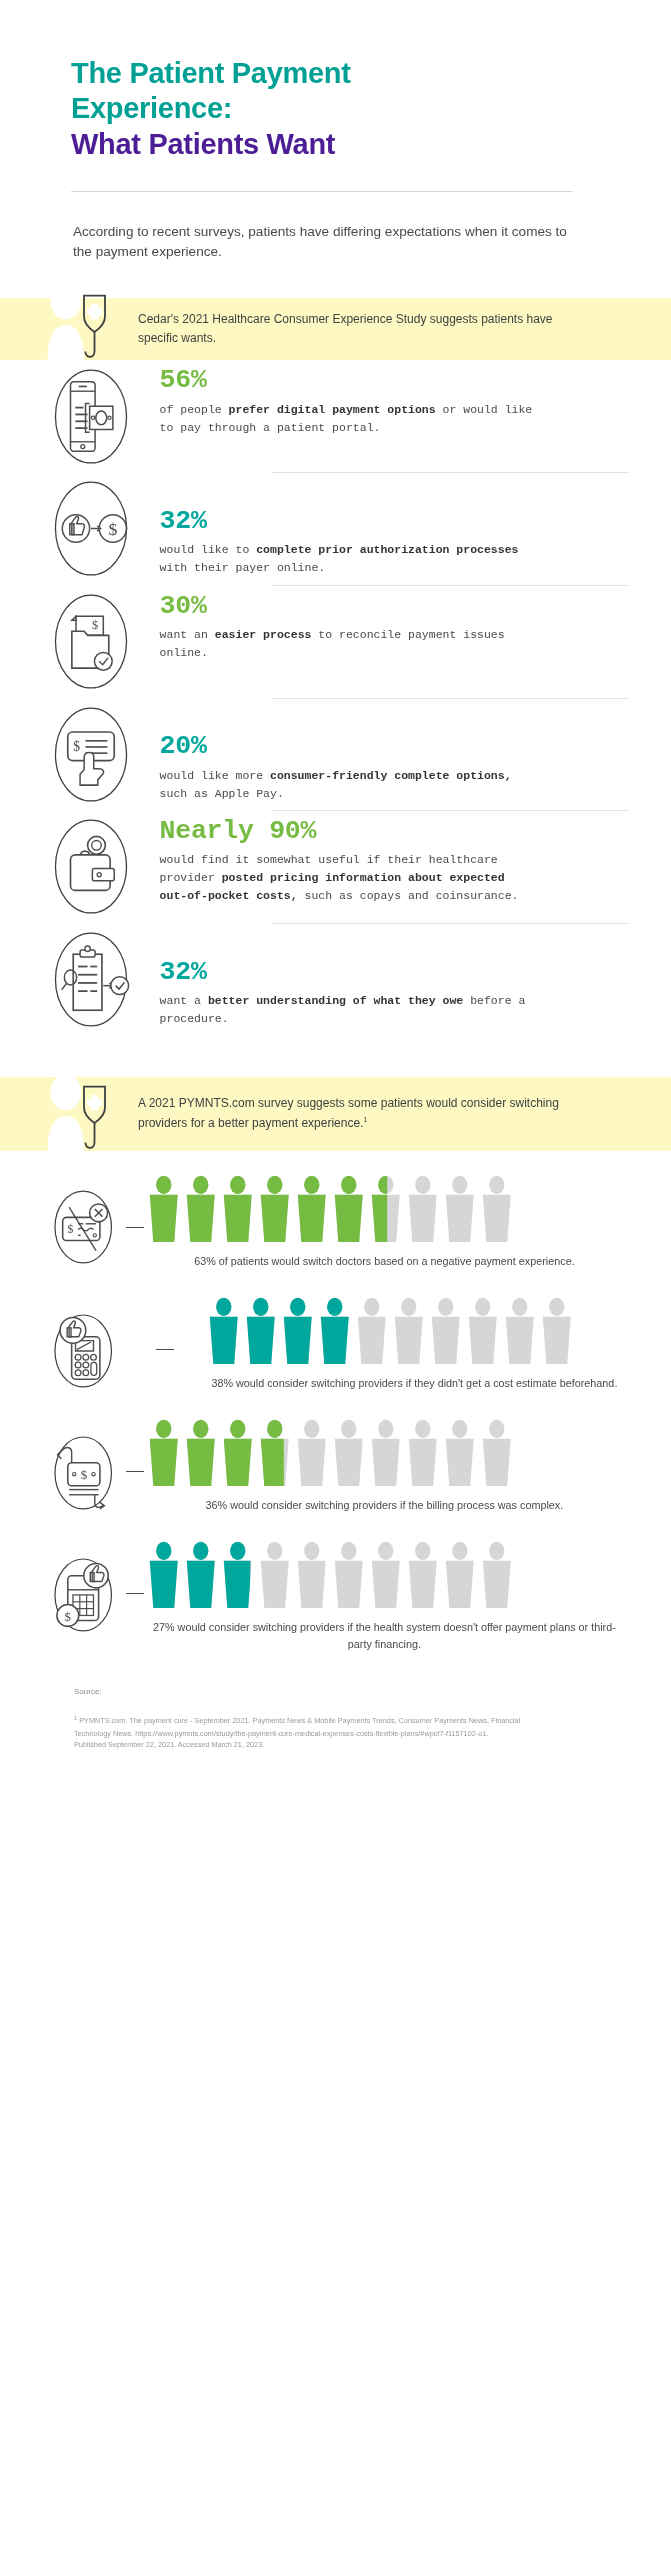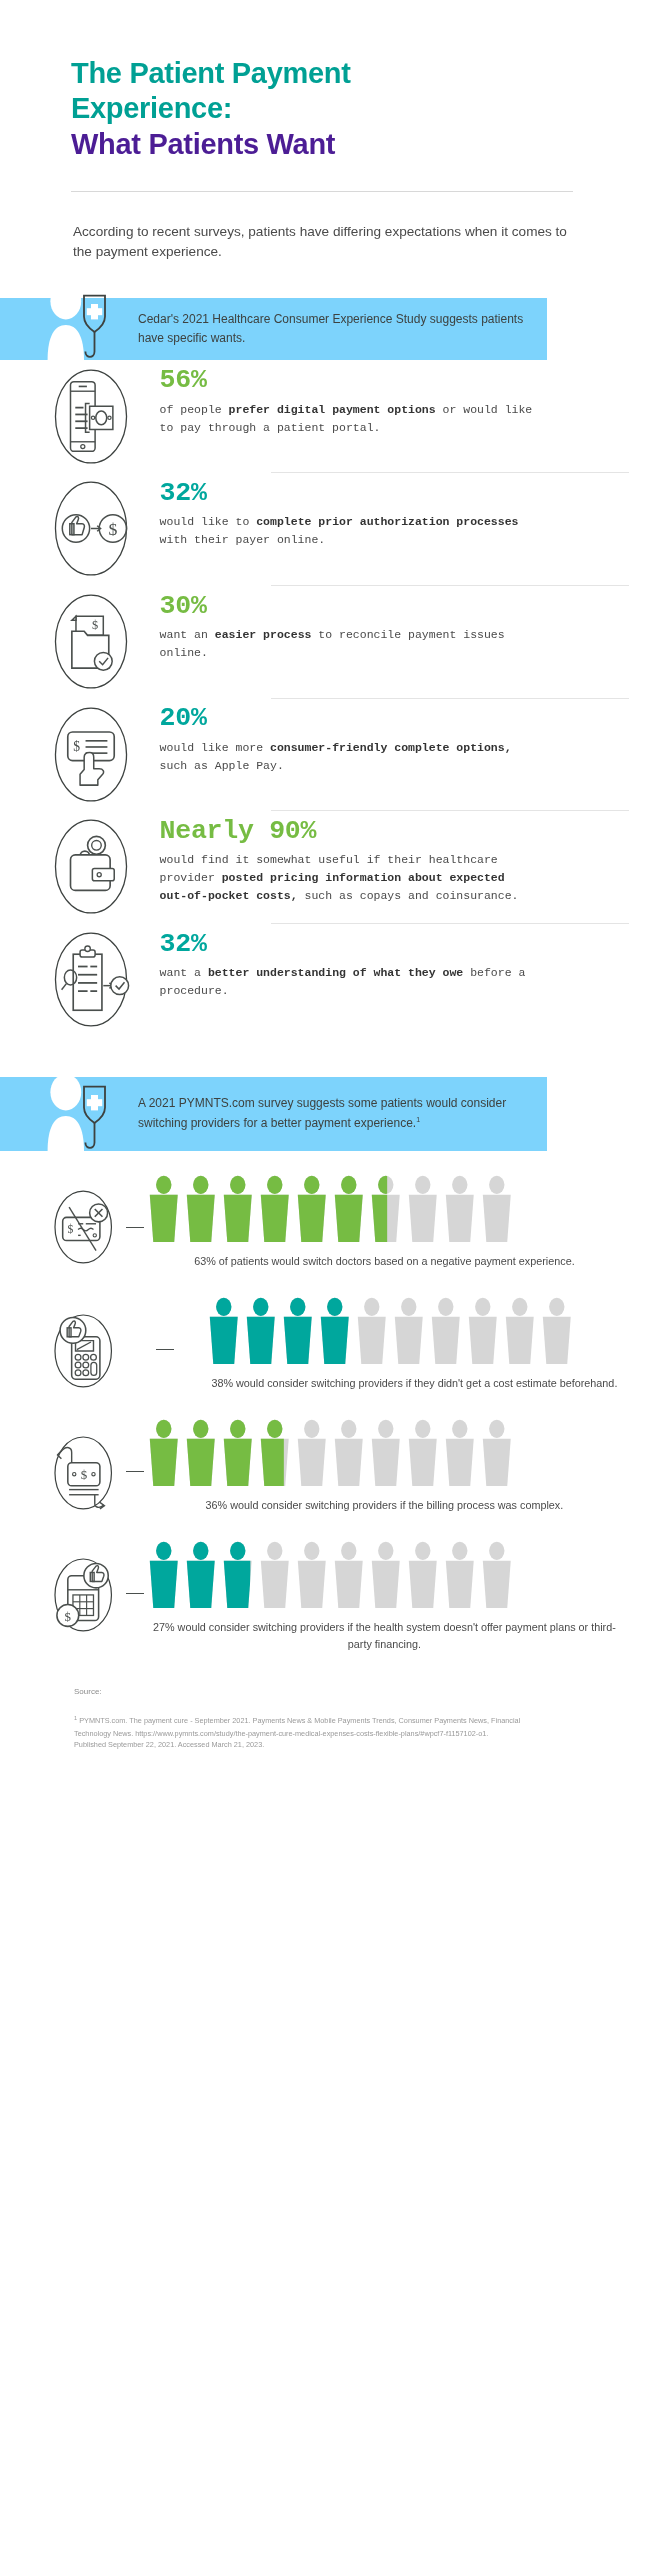--- a/index.html
+++ b/index.html
@@ -21,21 +21,21 @@
     margin: 29px 0 0 71px;
   }
 
   .intro {
     width: 503px; margin: 30px 0 0 73px;
     font-size: 13.6px; line-height: 1.52; color: #4a4a4a;
   }
 
   
   .banner {
-    position: relative; width: 547px; background: #7dd3fc;
+    position: relative; width: 671px; background: #fef9c3;
     display: flex; align-items: center;
   }
   .banner-1 { height: 62px; margin-top: 35px; }
   .banner-2 { height: 74px; margin-top: 41px; }
 
   .banner-figure {
     position: absolute; left: 42px; bottom: 0;
     width: 84px; height: 84px; pointer-events: none;
   }
   .banner-text {
@@ -58,21 +58,21 @@
     width: 98px; min-width: 98px; height: 112px;
     display: flex; align-items: center; justify-content: center;
     margin-right: 19.6px;
   }
   .stat-body { padding-top: 7px; flex: 1; font-family: Liberation Mono, monospace; }
   .stat-number {
     font-size: 26.6px; font-weight: bold; line-height: 1.05;
     letter-spacing: -0.3px; margin-bottom: 5.6px;
   }
   .c-green { color: #76BC43; }
-  .c-teal  { color: #00A79D; }
+  .c-teal  { color: #00A79D; margin-top: 28px; }
   .stat-desc {
     font-size: 11.5px; line-height: 1.56; color: #4a4a4a; width: 377px;
   }
   .stat-desc b { color: #333; font-weight: bold; }
 
   
   .picto-block { padding: 0 42px; }
   .picto-row { position: relative; display: flex; align-items: flex-start; }
   .picto-icon {
     width: 84px; min-width: 84px; height: 105px;

